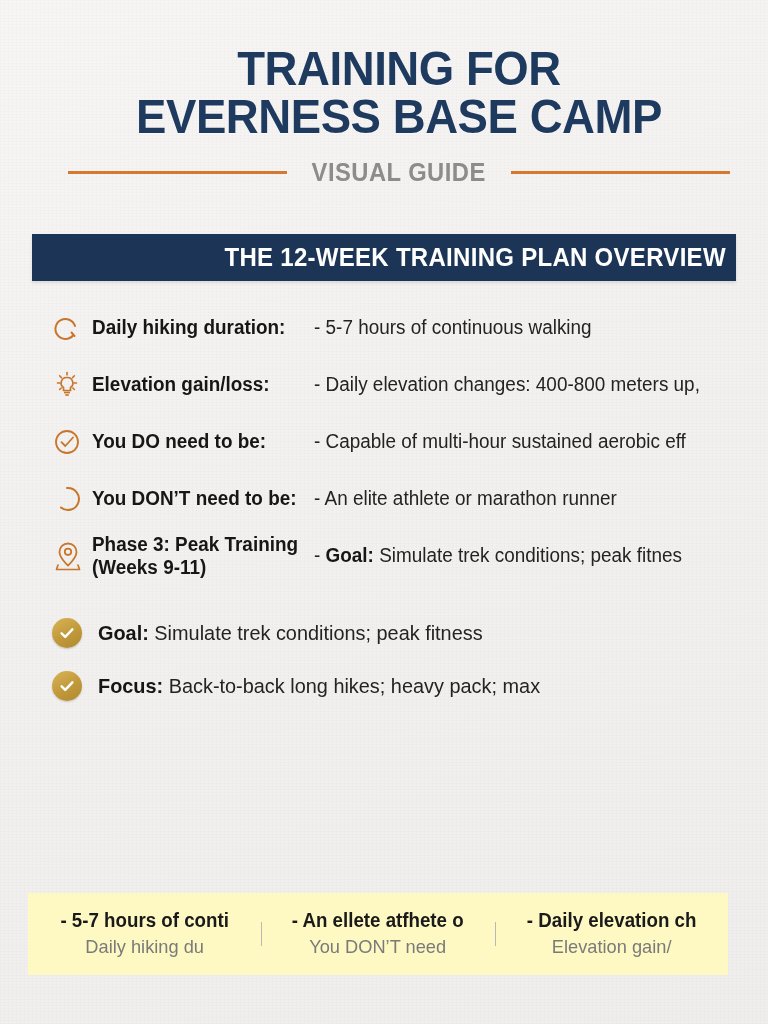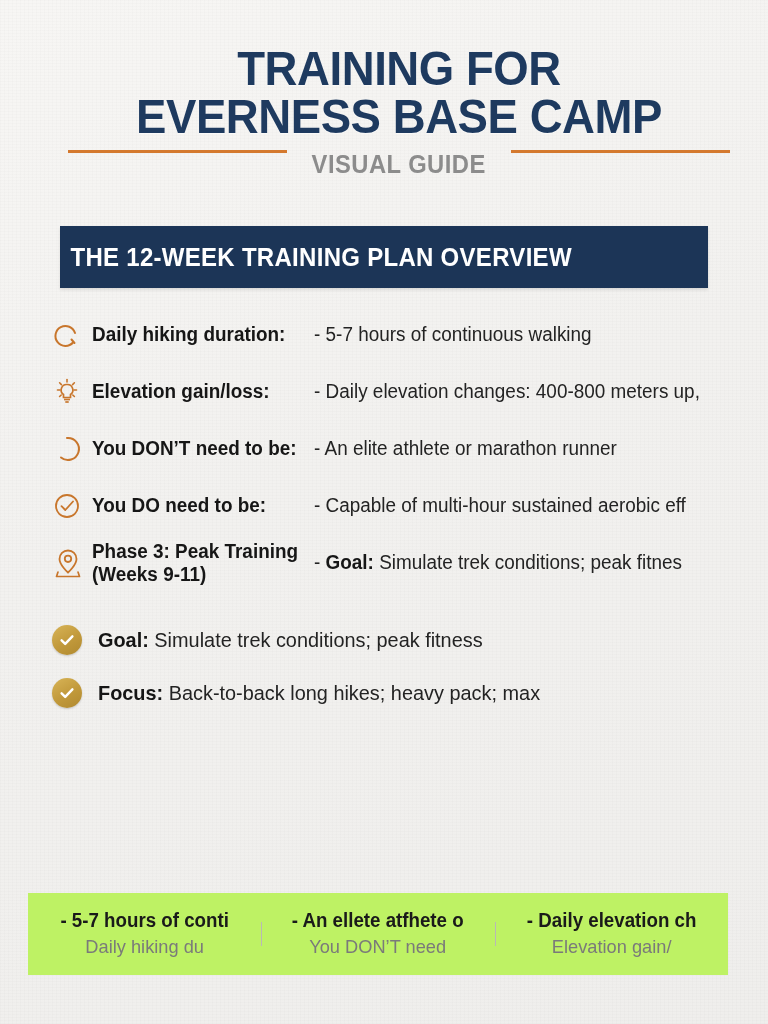--- a/index.html
+++ b/index.html
@@ -51,50 +51,50 @@
     line-height: 0.98;
     letter-spacing: -0.5px;
     transform: scaleX(0.93);
     text-shadow: 0 1px 0 rgba(255,255,255,0.5);
   }
   .title-line { display: block; white-space: nowrap; }
   .title-line-2 { font-size: 49px; }
 
   .subtitle-row {
     display: flex;
-    align-items: flex-start;
+    align-items: center;
     justify-content: center;
     gap: 20px;
-    margin-top: 10px;
+    margin-top: 18px;
     padding: 0 38px;
   }
   .rule {
     height: 3px;
     background: #d4792e;
     flex: 1 1 auto;
     max-width: 238px;
   }
   .subtitle {
     color: #8c8c8c;
     font-family: "Liberation Sans Narrow", "Liberation Sans", sans-serif;
     font-weight: bold;
     font-size: 25px;
     letter-spacing: 0.5px;
     transform: scaleX(0.95);
     white-space: nowrap;
   }
 
   
   .section-bar {
-    margin: 0 60px;
+    margin: 0 32px;
     background: #1c3557;
-    height: 62px;
-    display: flex;
-    align-items: center;
-    justify-content: flex-start;
+    height: 47px;
+    display: flex;
+    align-items: center;
+    justify-content: flex-end;
     box-shadow: 0 2px 3px rgba(0,0,0,0.10);
   }
   .section-bar-title {
     color: #ffffff;
     font-family: "Liberation Sans Narrow", "Liberation Sans", sans-serif;
     font-weight: bold;
     font-size: 25px;
     letter-spacing: 0.3px;
     transform: scaleX(0.96);
     white-space: nowrap;
@@ -175,21 +175,21 @@
   }
   .highlight-text b { font-weight: bold; color: #151515; }
 
   
   .footer {
     position: absolute;
     left: 28px;
     right: 40px;
     top: 893px;
     height: 82px;
-    background: #bef264;
+    background: #fef9c3;
     display: flex;
     align-items: center;
   }
   .stat {
     flex: 1 1 0;
     text-align: center;
     padding: 0 6px;
     position: relative;
   }
   .stat + .stat::before {
@@ -275,36 +275,36 @@
           <line x1="20.8" y1="18" x2="22.4" y2="19.5" stroke="#c8762c" stroke-width="1.6" stroke-linecap="round"></line>
         </svg>
       </div>
       <div class="row-label">Elevation gain/loss:</div>
       <div class="row-value"><span>- </span><b></b><span>Daily elevation changes: 400-800 meters up,</span></div>
     </div>
 
     <div class="row">
       <div class="row-icon">
         <svg width="30" height="30" viewBox="0 0 30 30">
+          <circle cx="15" cy="15" r="11" fill="none" stroke="#c8762c" stroke-width="1.8"></circle>
+          <path d="M9.5 15.2 L13.3 19 L21 10.5" fill="none" stroke="#c8762c" stroke-width="1.8" stroke-linecap="round" stroke-linejoin="round"></path>
+        </svg>
+      </div>
+      <div class="row-label">You DO need to be:</div>
+      <div class="row-value"><span>- </span><b></b><span>Capable of multi-hour sustained aerobic eff</span></div>
+    </div>
+
+    <div class="row">
+      <div class="row-icon">
+        <svg width="30" height="30" viewBox="0 0 30 30">
           <path d="M15 4 A11 11 0 1 1 9 23.5" fill="none" stroke="#c8762c" stroke-width="2" stroke-linecap="round"></path>
         </svg>
       </div>
       <div class="row-label">You DON’T need to be:</div>
       <div class="row-value"><span>- </span><b></b><span>An elite athlete or marathon runner</span></div>
-    </div>
-
-    <div class="row">
-      <div class="row-icon">
-        <svg width="30" height="30" viewBox="0 0 30 30">
-          <circle cx="15" cy="15" r="11" fill="none" stroke="#c8762c" stroke-width="1.8"></circle>
-          <path d="M9.5 15.2 L13.3 19 L21 10.5" fill="none" stroke="#c8762c" stroke-width="1.8" stroke-linecap="round" stroke-linejoin="round"></path>
-        </svg>
-      </div>
-      <div class="row-label">You DO need to be:</div>
-      <div class="row-value"><span>- </span><b></b><span>Capable of multi-hour sustained aerobic eff</span></div>
     </div>
 
     <div class="row">
       <div class="row-icon">
         <svg width="32" height="32" viewBox="0 0 32 32">
           <path d="M16 3.5 C11.3 3.5 7.5 7.3 7.5 12 C7.5 18 16 25.5 16 25.5 C16 25.5 24.5 18 24.5 12 C24.5 7.3 20.7 3.5 16 3.5 Z" fill="none" stroke="#c8762c" stroke-width="1.8"></path>
           <circle cx="16" cy="11.8" r="3.2" fill="none" stroke="#c8762c" stroke-width="1.8"></circle>
           <path d="M6 25 L4.5 29.5 L27.5 29.5 L26 25" fill="none" stroke="#c8762c" stroke-width="1.7" stroke-linecap="round" stroke-linejoin="round"></path>
         </svg>
       </div>

